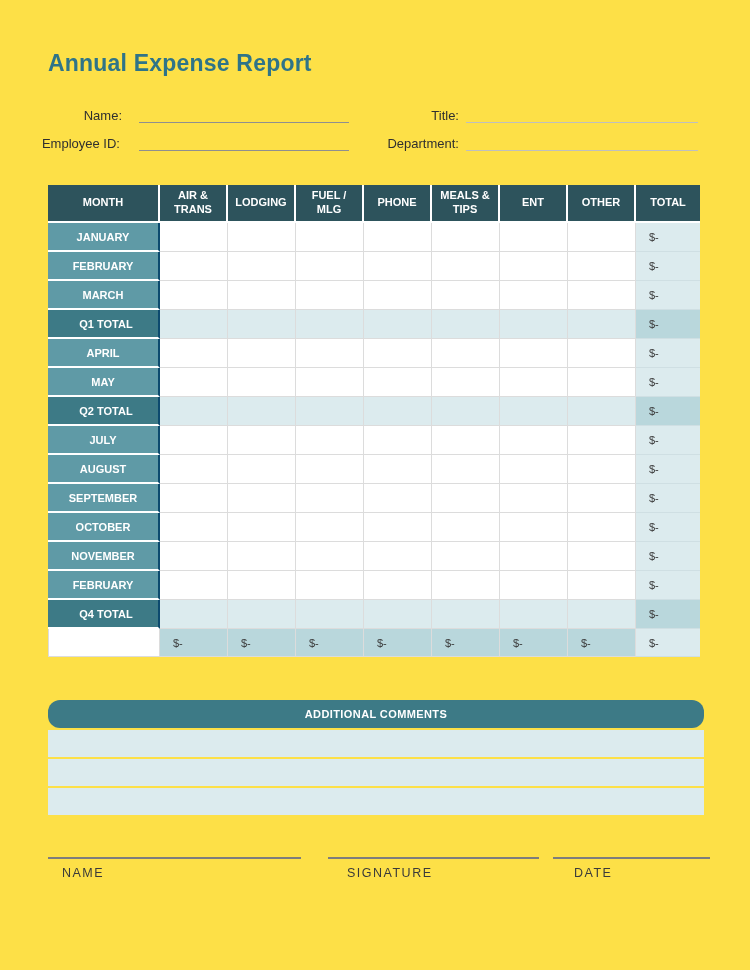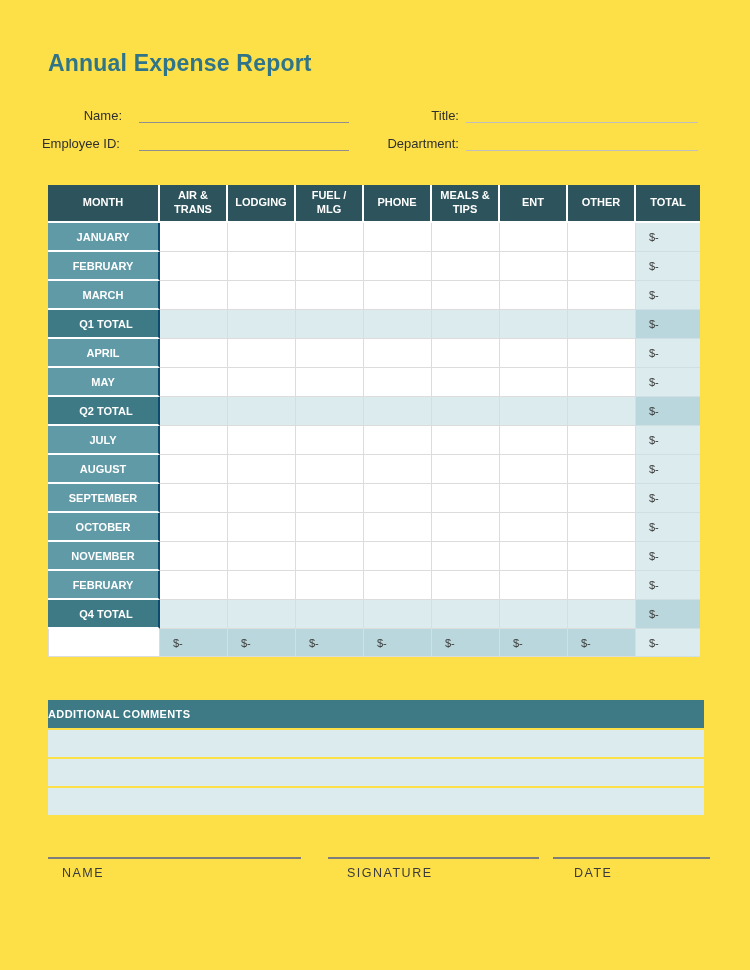--- a/index.html
+++ b/index.html
@@ -59,21 +59,21 @@
   tr.quarter td.data{background:var(--light-blue);}
   td.money{color:#3a3a3a;text-align:left;padding-left:13px;}
   td.total{background:var(--light-blue);border-right:none;border-bottom:1px solid #cfdfe3;}
   tr.quarter td.total{background:var(--mid-blue);}
   tr.grand td.data{background:var(--mid-blue);}
   tr.grand td.total{background:var(--light-blue);}
   
   .comments{position:absolute;left:48px;top:700px;width:656px;}
   .comments-header{
     background:var(--quarter-teal);color:#fff;font-size:11px;font-weight:bold;
-    height:28px;line-height:28px;letter-spacing:.4px;
+    text-align:center;height:28px;line-height:28px;letter-spacing:.4px;border-radius:12px;
   }
   .comments-row{background:var(--light-blue);height:27px;margin-top:2px;font-size:12px;color:#222;line-height:27px;padding:0 8px;}
   
   .sig-line{position:absolute;top:857px;border-top:2px solid #7d7d7d;height:0;}
   .sig-label{position:absolute;top:866px;font-size:12.5px;color:#3a3a3a;letter-spacing:1.5px;}
 </style>
 </head>
 <body>
 
 <div class="page-root">

